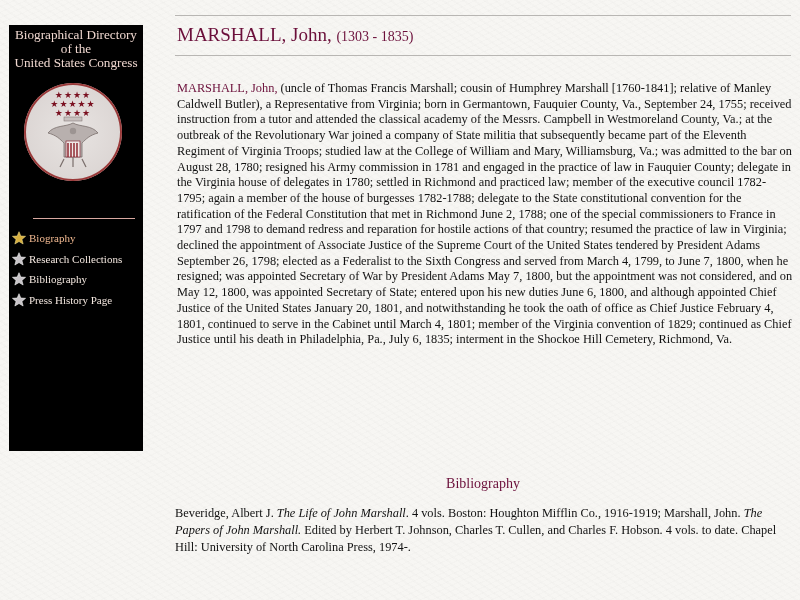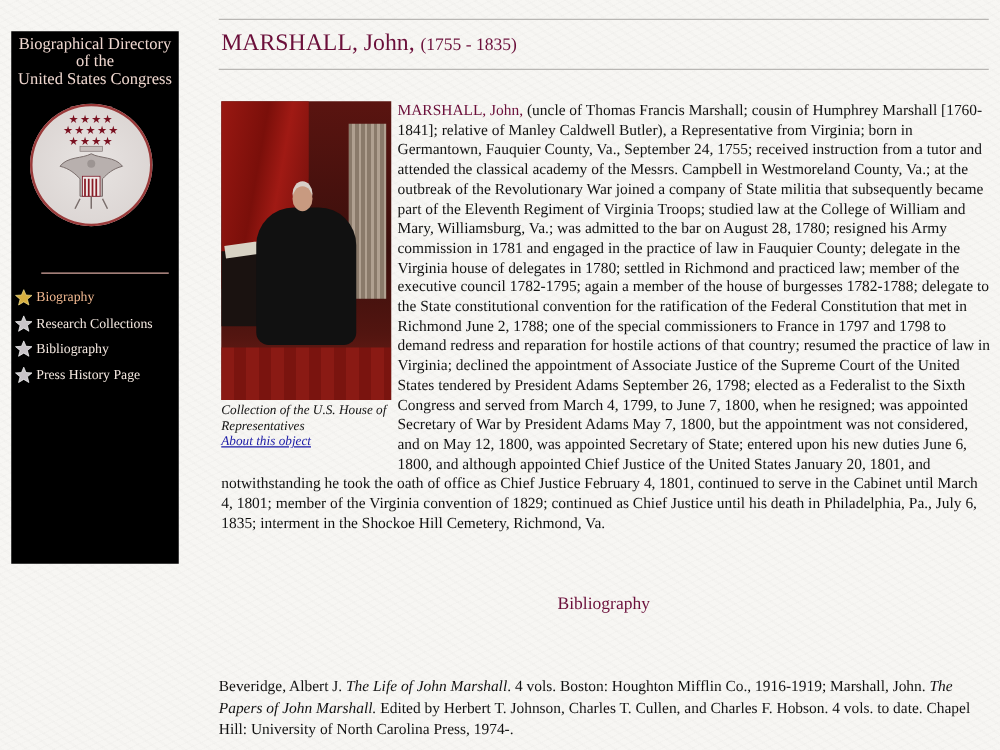--- a/index.html
+++ b/index.html
@@ -105,21 +105,21 @@
   .caption { font-style: italic; font-size: 10.6px; line-height: 12.6px; margin-top: 3px; }
   .caption a { color: #1a1aa6; text-decoration: underline; cursor: pointer; }
   .bio-name { color: #6b0f3a; }
   
   .bib-heading {
     position: absolute; left: 175px; top: 476px; width: 616px;
     text-align: center; color: #6b0f3a; font-size: 14px;
   }
   .bib-text {
     position: absolute; left: 175px; top: 505px; width: 620px;
-    font-size: 12.35px; line-height: 17px; margin-top: 36px;
+    font-size: 12.35px; line-height: 17px;
   }
 </style>
 </head>
 <body>
 
 <div class="sidebar">
   <div class="brand-title">
     <div>Biographical Directory</div>
     <div>of the</div>
     <div>United States Congress</div>
@@ -168,39 +168,24 @@
           <polygon points="10,1 12.6,7.2 19.4,7.6 14.2,12 15.9,18.6 10,15 4.1,18.6 5.8,12 0.6,7.6 7.4,7.2" fill="#c8c4c8" stroke="#ffffff" stroke-width="0.8"></polygon>
         </svg>
       <span>Press History Page</span>
     </a>
   </nav>
 </div>
 
 <div class="rule top"></div>
 <h1 class="page-title" style="margin:0;font-weight:normal;">
   <span>MARSHALL, John,</span>
-  <span class="dates">(1755 - 1835)</span>
+  <span class="dates">(1303 - 1835)</span>
 </h1>
 <div class="rule bottom"></div>
 
 <div class="bio">
-  <div class="portrait-block">
-    <div class="portrait">
-      <div class="curtain"></div>
-      <div class="column"></div>
-      <div class="table"></div>
-      <div class="papers"></div>
-      <div class="figure-body"></div>
-      <div class="head"></div>
-      <div class="carpet"></div>
-    </div>
-    <div class="caption">
-      <div>Collection of the U.S. House of Representatives</div>
-      <a>About this object</a>
-    </div>
-  </div>
   <span class="bio-name">MARSHALL, John,</span><span> (uncle of Thomas Francis Marshall; cousin of Humphrey Marshall [1760-1841]; relative of Manley Caldwell Butler), a Representative from Virginia; born in Germantown, Fauquier County, Va., September 24, 1755; received instruction from a tutor and attended the classical academy of the Messrs. Campbell in Westmoreland County, Va.; at the outbreak of the Revolutionary War joined a company of State militia that subsequently became part of the Eleventh Regiment of Virginia Troops; studied law at the College of William and Mary, Williamsburg, Va.; was admitted to the bar on August 28, 1780; resigned his Army commission in 1781 and engaged in the practice of law in Fauquier County; delegate in the Virginia house of delegates in 1780; settled in Richmond and practiced law; member of the executive council 1782-1795; again a member of the house of burgesses 1782-1788; delegate to the State constitutional convention for the ratification of the Federal Constitution that met in Richmond June 2, 1788; one of the special commissioners to France in 1797 and 1798 to demand redress and reparation for hostile actions of that country; resumed the practice of law in Virginia; declined the appointment of Associate Justice of the Supreme Court of the United States tendered by President Adams September 26, 1798; elected as a Federalist to the Sixth Congress and served from March 4, 1799, to June 7, 1800, when he resigned; was appointed Secretary of War by President Adams May 7, 1800, but the appointment was not considered, and on May 12, 1800, was appointed Secretary of State; entered upon his new duties June 6, 1800, and although appointed Chief Justice of the United States January 20, 1801, and notwithstanding he took the oath of office as Chief Justice February 4, 1801, continued to serve in the Cabinet until March 4, 1801; member of the Virginia convention of 1829; continued as Chief Justice until his death in Philadelphia, Pa., July 6, 1835; interment in the Shockoe Hill Cemetery, Richmond, Va.</span>
 </div>
 
 <div class="bib-heading">Bibliography</div>
 <div class="bib-text">
   <span>Beveridge, Albert J. </span><i>The Life of John Marshall</i><span>. 4 vols. Boston: Houghton Mifflin Co., 1916-1919; Marshall, John. </span><i>The Papers of John Marshall.</i><span> Edited by Herbert T. Johnson, Charles T. Cullen, and Charles F. Hobson. 4 vols. to date. Chapel Hill: University of North Carolina Press, 1974-.</span>
 </div>
 
 </body></html>

